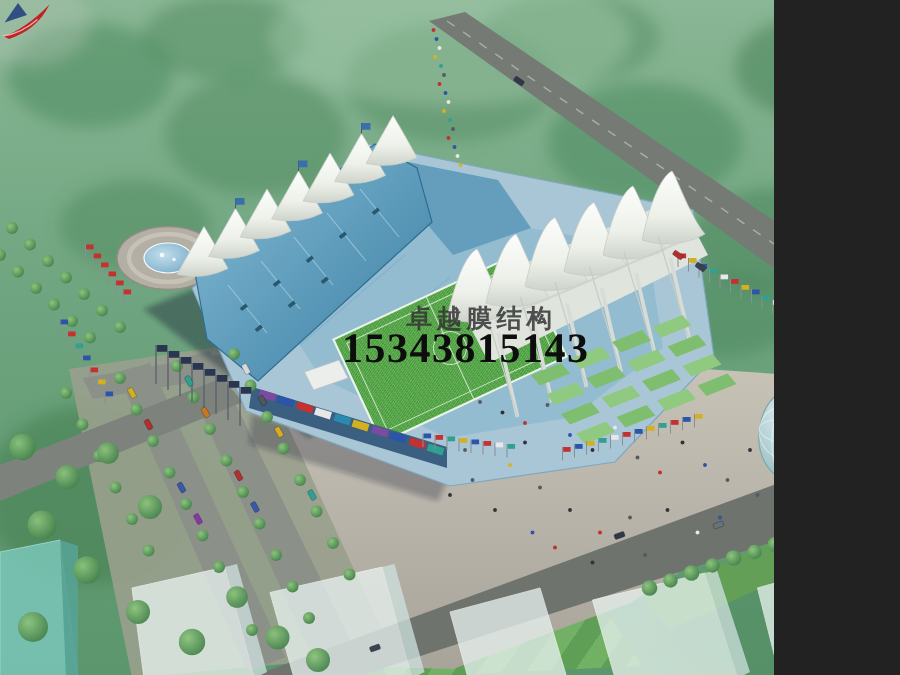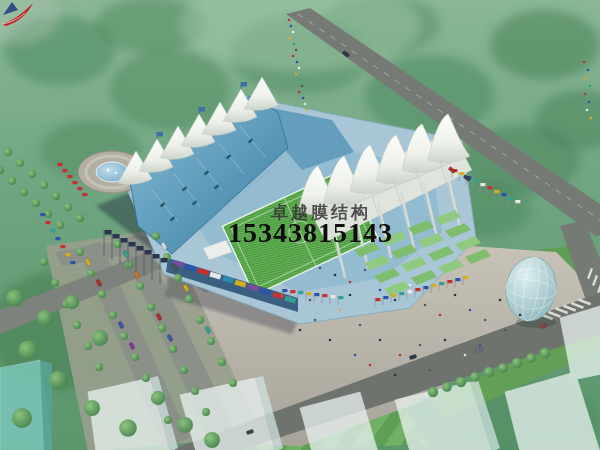--- a/index.html
+++ b/index.html
@@ -1,16 +1,16 @@
 <!DOCTYPE html>
 <html><head>
 <meta charset="utf-8">
 <style>
   html,body{margin:0;padding:0;background:#222;}
-  .scene{position:relative;width:600px;height:450px;overflow:hidden;
+  .scene{position:relative;width:516px;height:450px;overflow:hidden;
          font-family:"Liberation Sans",sans-serif;background:#ef4444;}
   .scene svg{position:absolute;left:0;top:0;display:block;}
   .watermark{position:absolute;left:0;top:0;width:600px;height:450px;pointer-events:none;}
   .wm-logo{position:absolute;left:236px;top:195px;width:36px;height:30px;}
   .wm-name{position:absolute;left:271px;top:201px;font-size:17px;font-weight:bold;
            letter-spacing:3px;color:rgba(52,52,52,.85);
            font-family:"DejaVu Sans",sans-serif;white-space:nowrap;}
   .wm-phone{position:absolute;left:228px;top:217px;font-size:28px;font-weight:bold;
             color:#0d0d0d;font-family:"Liberation Serif",serif;letter-spacing:1px;
             white-space:nowrap;}

